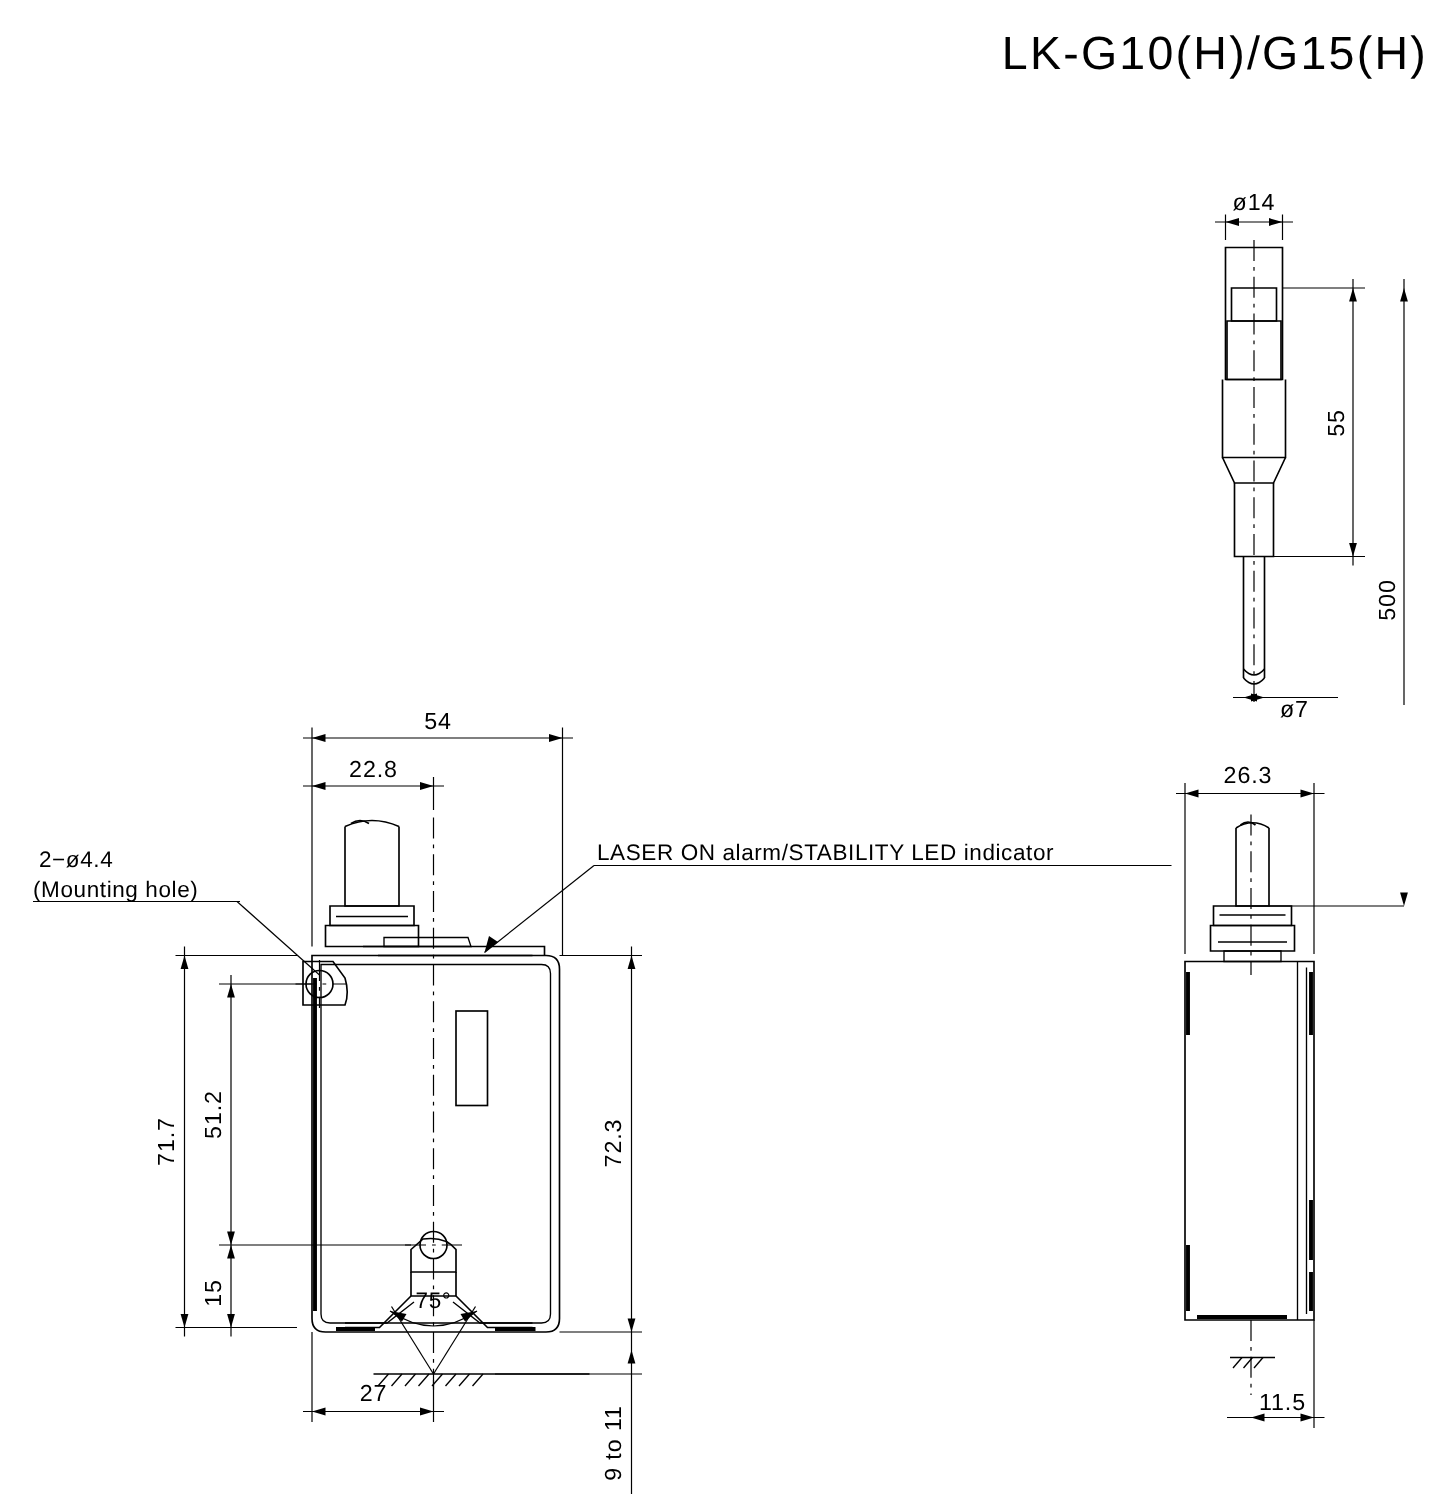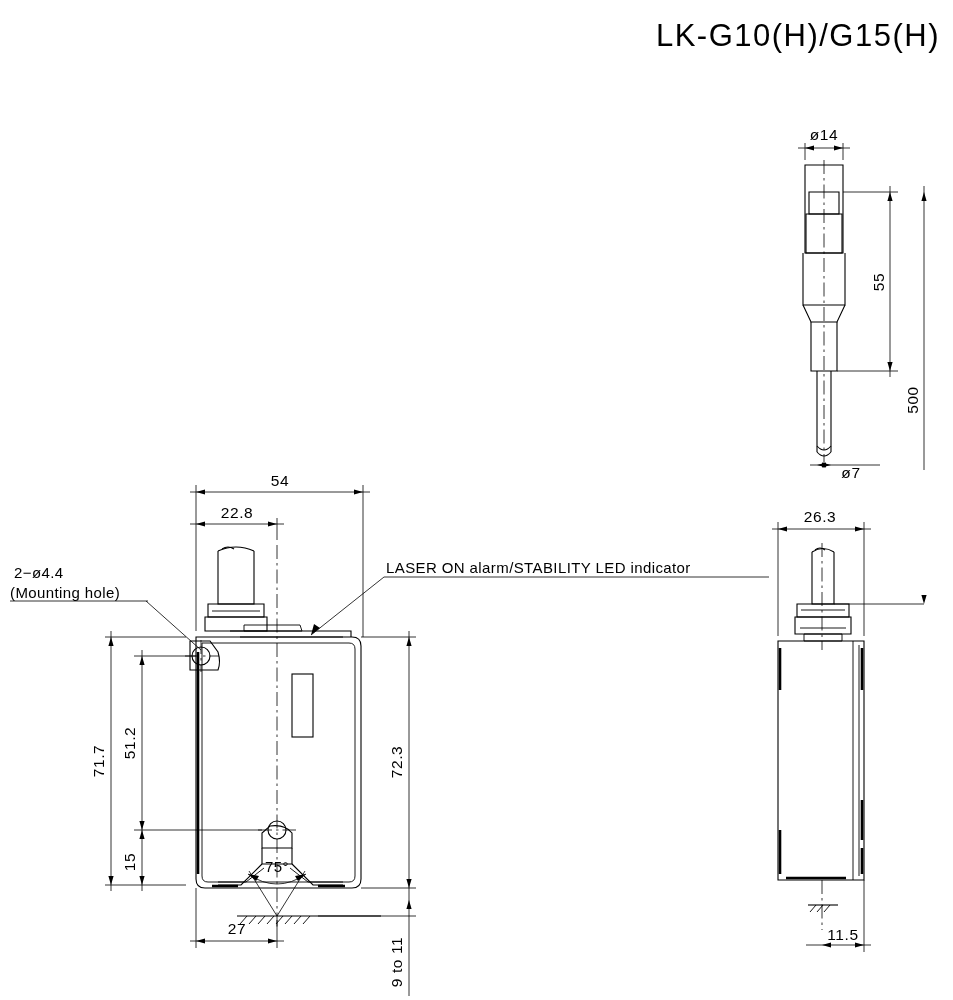--- a/index.html
+++ b/index.html
@@ -11,21 +11,21 @@
   body {
     width: 953px;
     height: 1000px;
     position: relative;
     font-family: "Liberation Sans", sans-serif;
     color: #000000;
     overflow: hidden;
   }
   #drawing-root {
     position: absolute;
-    left: 0;
+    left: 12px;
     top: 0;
     width: 857px;
     height: 1000px;
   }
   svg.cad {
     display: block;
     width: 953px;
     height: 1000px;
   }
   

